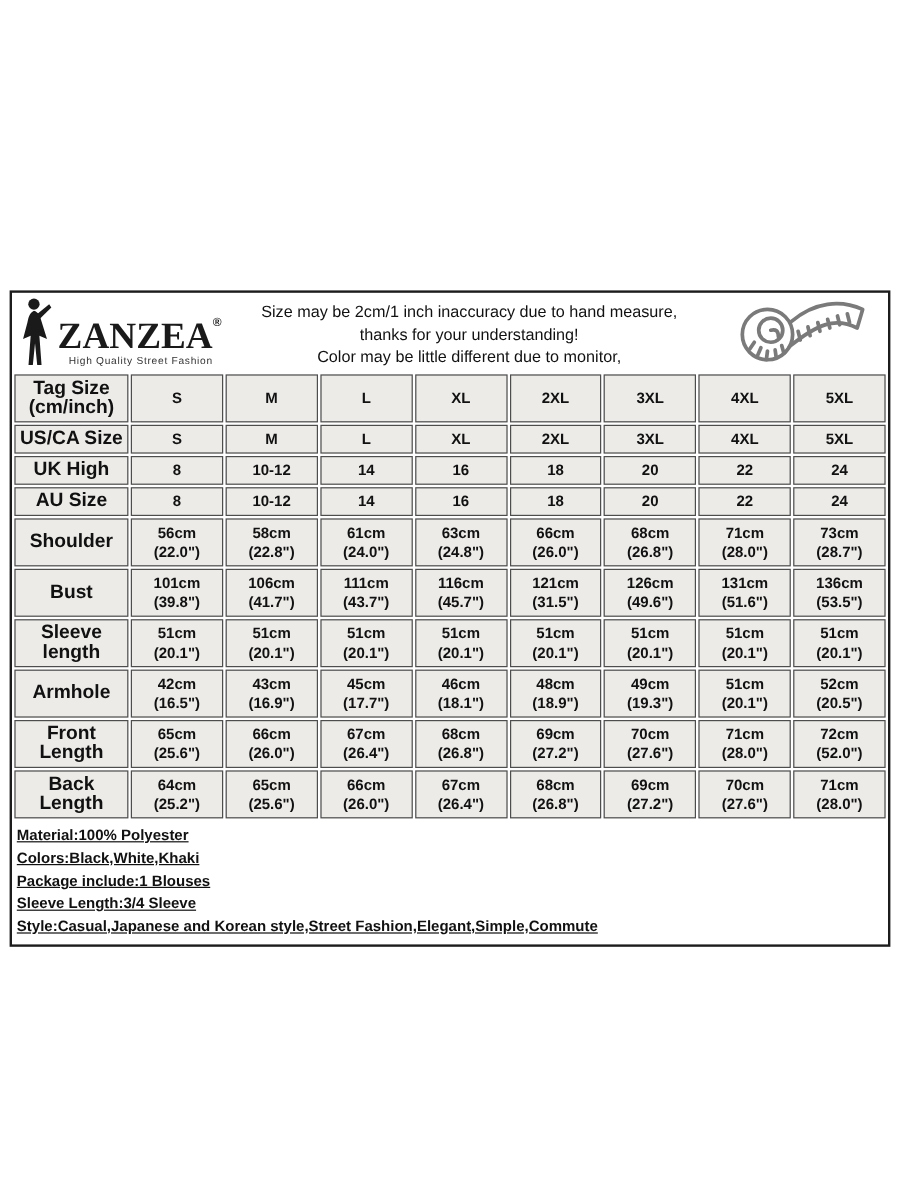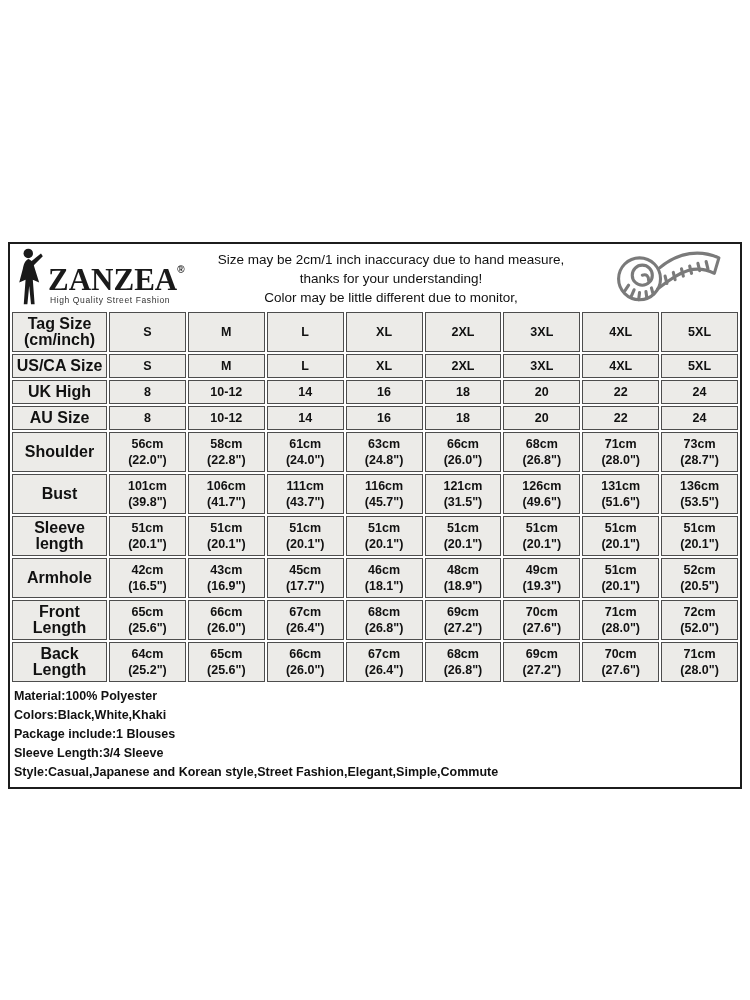--- a/index.html
+++ b/index.html
@@ -16,21 +16,21 @@
   .sheet-header { display:flex; align-items:center; height:66px; padding:0 8px 0 4px; }
   .logo { display:flex; align-items:flex-end; width:168px; flex:0 0 auto; }
   .logo-figure { width:30px; height:58px; margin:0 2px 0 2px; flex:0 0 auto; }
   .logo-textwrap { display:flex; flex-direction:column; line-height:1; }
   .logo-mainline { display:flex; align-items:flex-start; }
   .logo-word {
     font-family:"Liberation Serif", serif; font-weight:bold;
     font-size:31px; letter-spacing:0px; color:#1a1a1a; line-height:30px;
   }
   .logo-reg { font-size:10px; font-weight:bold; margin-top:0px; color:#1a1a1a; }
-  .logo-tagline { font-size:8.5px; letter-spacing:0.6px; color:#333; margin:1px 0 2px 2px; }
+  .logo-tagline { font-size:8.5px; letter-spacing:0.6px; color:#333; margin:1px 0 2px 2px;text-align:center; }
 
   .disclaimer { flex:1 1 auto; text-align:center; font-weight:normal;
     font-size:13.5px; line-height:19px; padding-top:2px; }
 
   .tape-wrap { width:132px; flex:0 0 auto; display:flex; justify-content:center; }
   .tape-wrap svg { width:126px; height:62px; }
 
   
   table.size-table {
     width:100%; border-collapse:separate; border-spacing:2px;
@@ -40,21 +40,21 @@
     background:#ECEBE8; border:1px solid #4d4d4d;
     text-align:center; vertical-align:middle;
     font-weight:bold; font-size:12.5px; line-height:16px;
     padding:3px 1px; white-space:pre-line;
   }
   table.size-table th { font-size:16px; }
   col.label-col { width:95px; }
 
   
   .details { padding:3px 4px 5px 4px; font-weight:bold; font-size:12.5px; line-height:19px; }
-  .details .detail-line { white-space:nowrap; }
+  .details .detail-line { white-space:nowrap;text-decoration:underline; }
 </style>
 </head>
 <body>
 
 <div class="page">
   <div class="sheet">
 
     <div class="sheet-header">
       <div class="logo">
         <svg class="logo-figure" viewBox="0 0 32 64" xmlns="http://www.w3.org/2000/svg">

